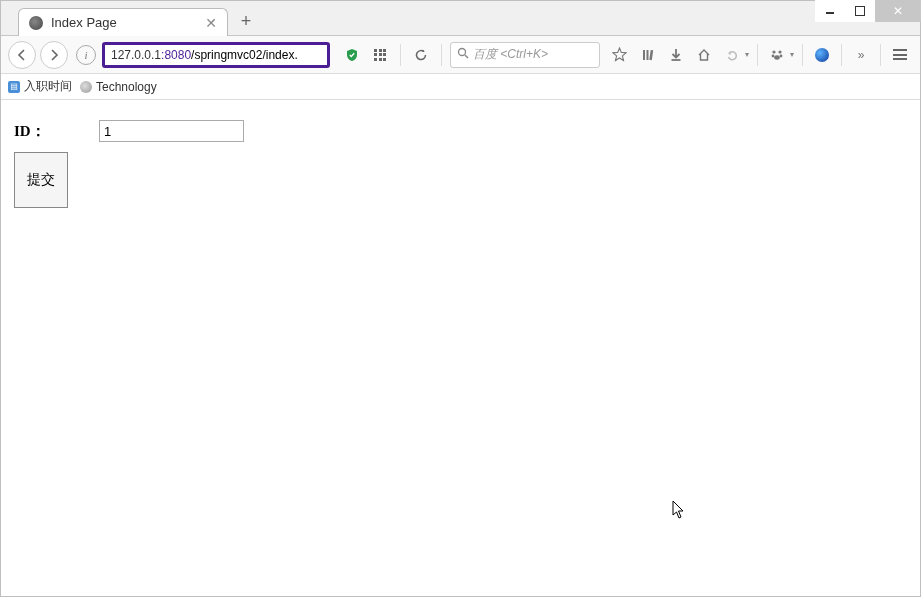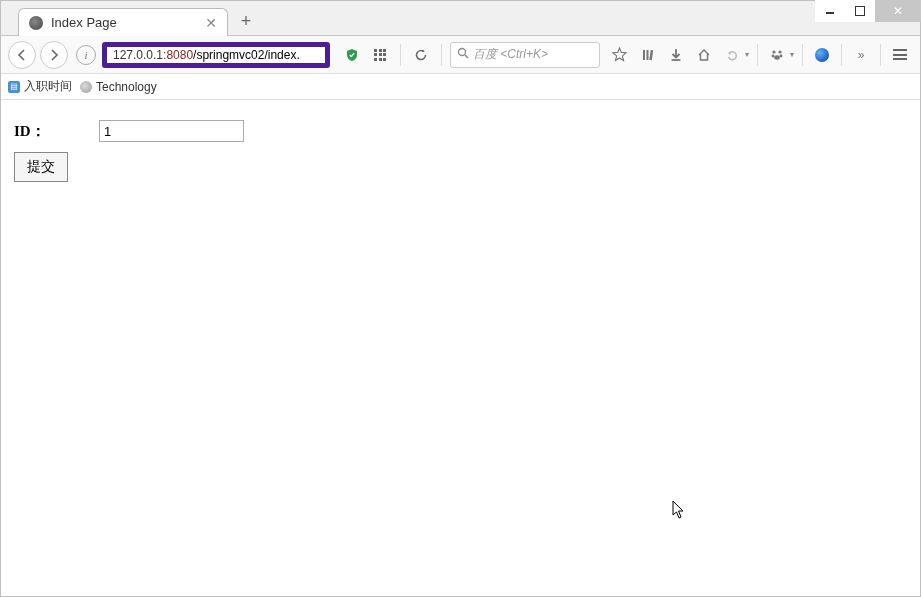--- a/index.html
+++ b/index.html
@@ -98,33 +98,33 @@
       width: 20px; height: 20px;
       border: 1px solid #aaa;
       border-radius: 50%;
       display: flex; align-items: center; justify-content: center;
       color: #777; font-size: 11px; font-style: italic; font-family: serif;
       margin-left: 4px;
     }
     .url-bar {
       flex: 0 0 228px;
       height: 26px;
-      border: 5px solid #4c1d95;
+      border: 3px solid #4c1d95;
       border-radius: 3px;
       background: #fff;
       display: flex;
       align-items: center;
       padding: 0 6px;
       font-size: 12px;
       color: #333;
       margin: 0 6px 0 2px;
       overflow: hidden;
     }
     .url-host { color: #333; }
-    .url-port { color: #7f1d1d; }
+    .url-port { color: #4c1d95; }
     .url-path { color: #000000; }
     .shield { color: #2a9d4f; font-size: 14px; }
     .qr { display: grid; grid-template-columns: repeat(3,3px); grid-template-rows: repeat(3,3px); gap: 1.5px; }
     .qr span { background:#666; }
     .reload { font-size: 14px; }
     .sep { width:1px; height:22px; background:#ddd; margin: 0 4px; }
     .search-bar {
       flex: 0 0 150px;
       height: 26px;
       border: 1px solid #ccc;
@@ -196,21 +196,21 @@
       width: 145px;
       height: 22px;
       border: 1px solid #aaa;
       font-family: Arial, "SimSun";
       font-size: 13px;
       padding: 1px 4px;
     }
     .submit-btn {
       font-family: "SimSun", serif;
       font-size: 14px;
-      padding: 5px 12px;
+      padding: 18px 12px;
       border: 1px solid #888;
       background: #f5f5f5;
       margin-top: 4px;
     }
 
     .cursor {
       position: absolute;
       left: 672px;
       top: 500px;
       font-size: 18px;

